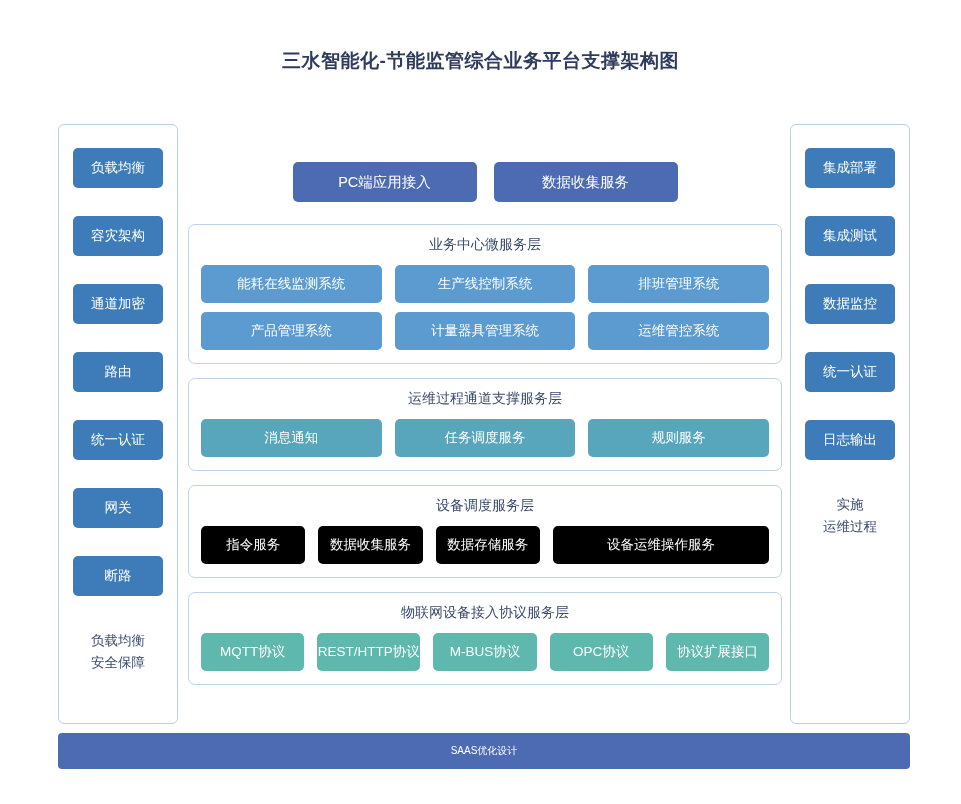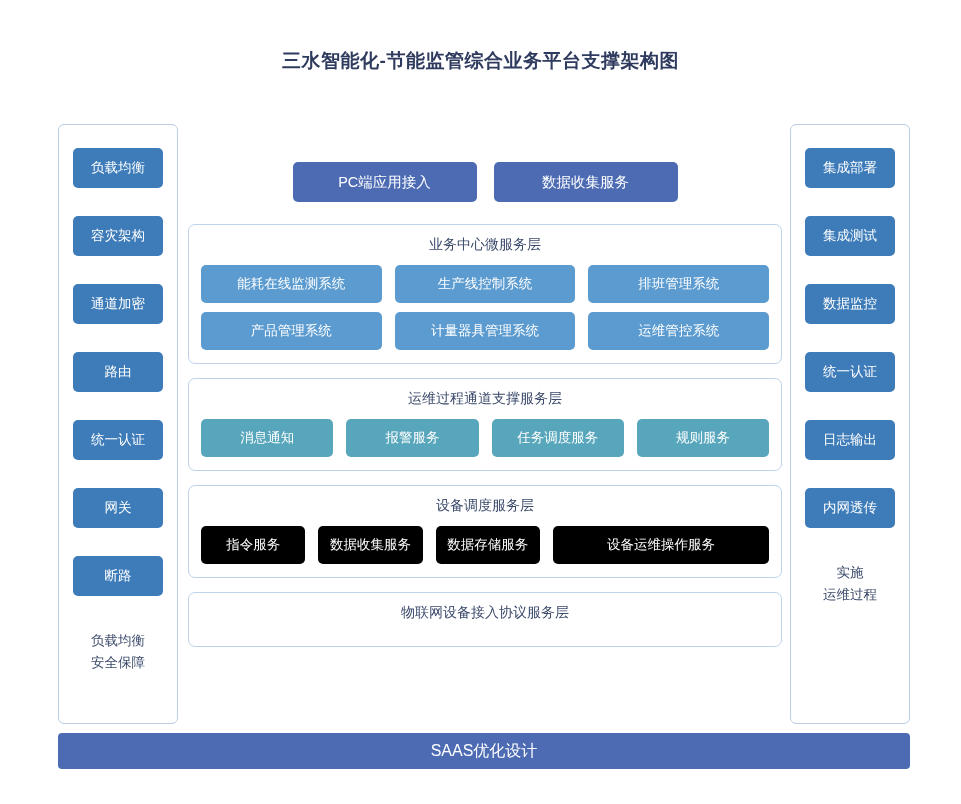--- a/index.html
+++ b/index.html
@@ -151,21 +151,21 @@
   
   .bottom-bar {
     position: absolute;
     left: 58px;
     top: 733px;
     width: 852px;
     height: 36px;
     background: #4d6bb3;
     border-radius: 4px;
     color: #ffffff;
-    font-size: 16px;
+    font-size: 10px;
     display: flex;
     align-items: center;
     justify-content: center;
     box-sizing: border-box;
   }
 </style>
 </head>
 <body>
 
 <div class="page">
@@ -185,21 +185,20 @@
       <div>安全保障</div>
     </div>
   </div>
 
   <div class="side-col right">
     <div class="side-item">集成部署</div>
     <div class="side-item">集成测试</div>
     <div class="side-item">数据监控</div>
     <div class="side-item">统一认证</div>
     <div class="side-item">日志输出</div>
-    <div class="side-item">内网透传</div>
     <div class="side-footer">
       <div>实施</div>
       <div>运维过程</div>
     </div>
   </div>
 
   <div class="center">
 
     <div class="access-row">
       <div class="access-btn">PC端应用接入</div>
@@ -217,37 +216,43 @@
         <div class="node">产品管理系统</div>
         <div class="node">计量器具管理系统</div>
         <div class="node">运维管控系统</div>
       </div>
     </div>
 
     <div class="layer layer-ops">
       <div class="layer-title">运维过程通道支撑服务层</div>
       <div class="layer-row">
         <div class="node">消息通知</div>
-        <div class="node">报警服务</div>
         <div class="node">任务调度服务</div>
         <div class="node">规则服务</div>
       </div>
     </div>
 
     <div class="layer layer-device">
       <div class="layer-title">设备调度服务层</div>
       <div class="layer-row">
         <div class="node">指令服务</div>
         <div class="node">数据收集服务</div>
         <div class="node">数据存储服务</div>
         <div class="node wide2">设备运维操作服务</div>
       </div>
     </div>
 
     <div class="layer layer-iot">
       <div class="layer-title">物联网设备接入协议服务层</div>
+      <div class="layer-row">
+        <div class="node">MQTT协议</div>
+        <div class="node">REST/HTTP协议</div>
+        <div class="node">M-BUS协议</div>
+        <div class="node">OPC协议</div>
+        <div class="node">协议扩展接口</div>
+      </div>
     </div>
 
   </div>
 
   <div class="bottom-bar">SAAS优化设计</div>
 
 </div>
 
 </body></html>

